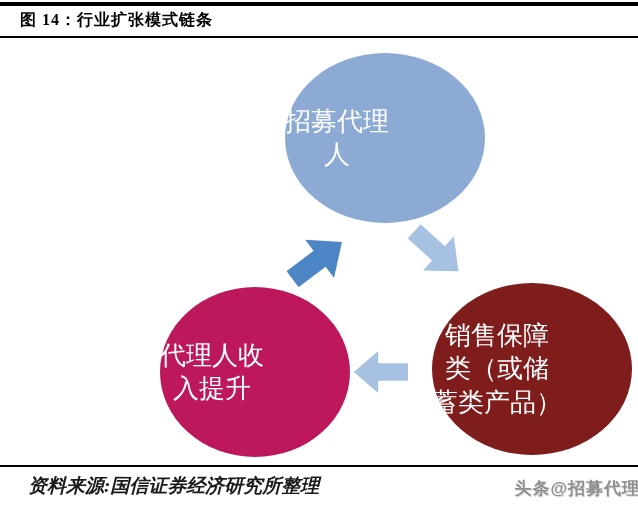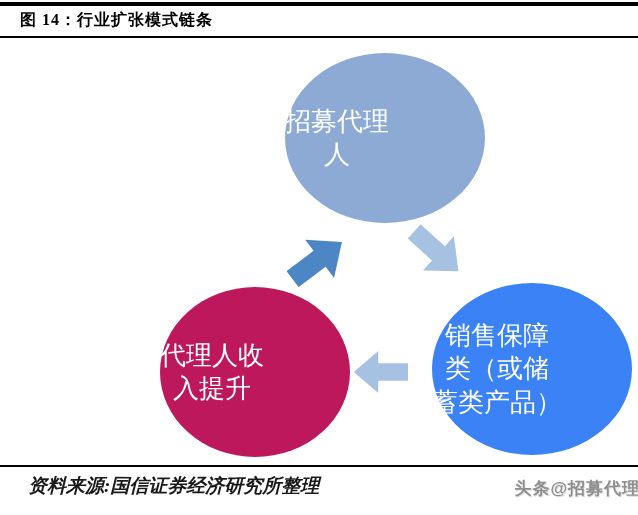--- a/index.html
+++ b/index.html
@@ -87,21 +87,21 @@
 
   <div class="rule rule-mid"></div>
 
   <div>
 
     <div class="circle circle-top" style="background: rgb(140, 170, 212);">
       <span class="label">招募代理
 人</span>
     </div>
 
-    <div class="circle circle-right" style="background: #3b82f6;">
+    <div class="circle circle-right" style="background: #7f1d1d;">
       <span class="label">销售保障
 类（或储
 蓄类产品）</span>
     </div>
 
     <div class="circle circle-left" style="background: #be185d;">
       <span class="label">代理人收
 入提升</span>
     </div>
 

